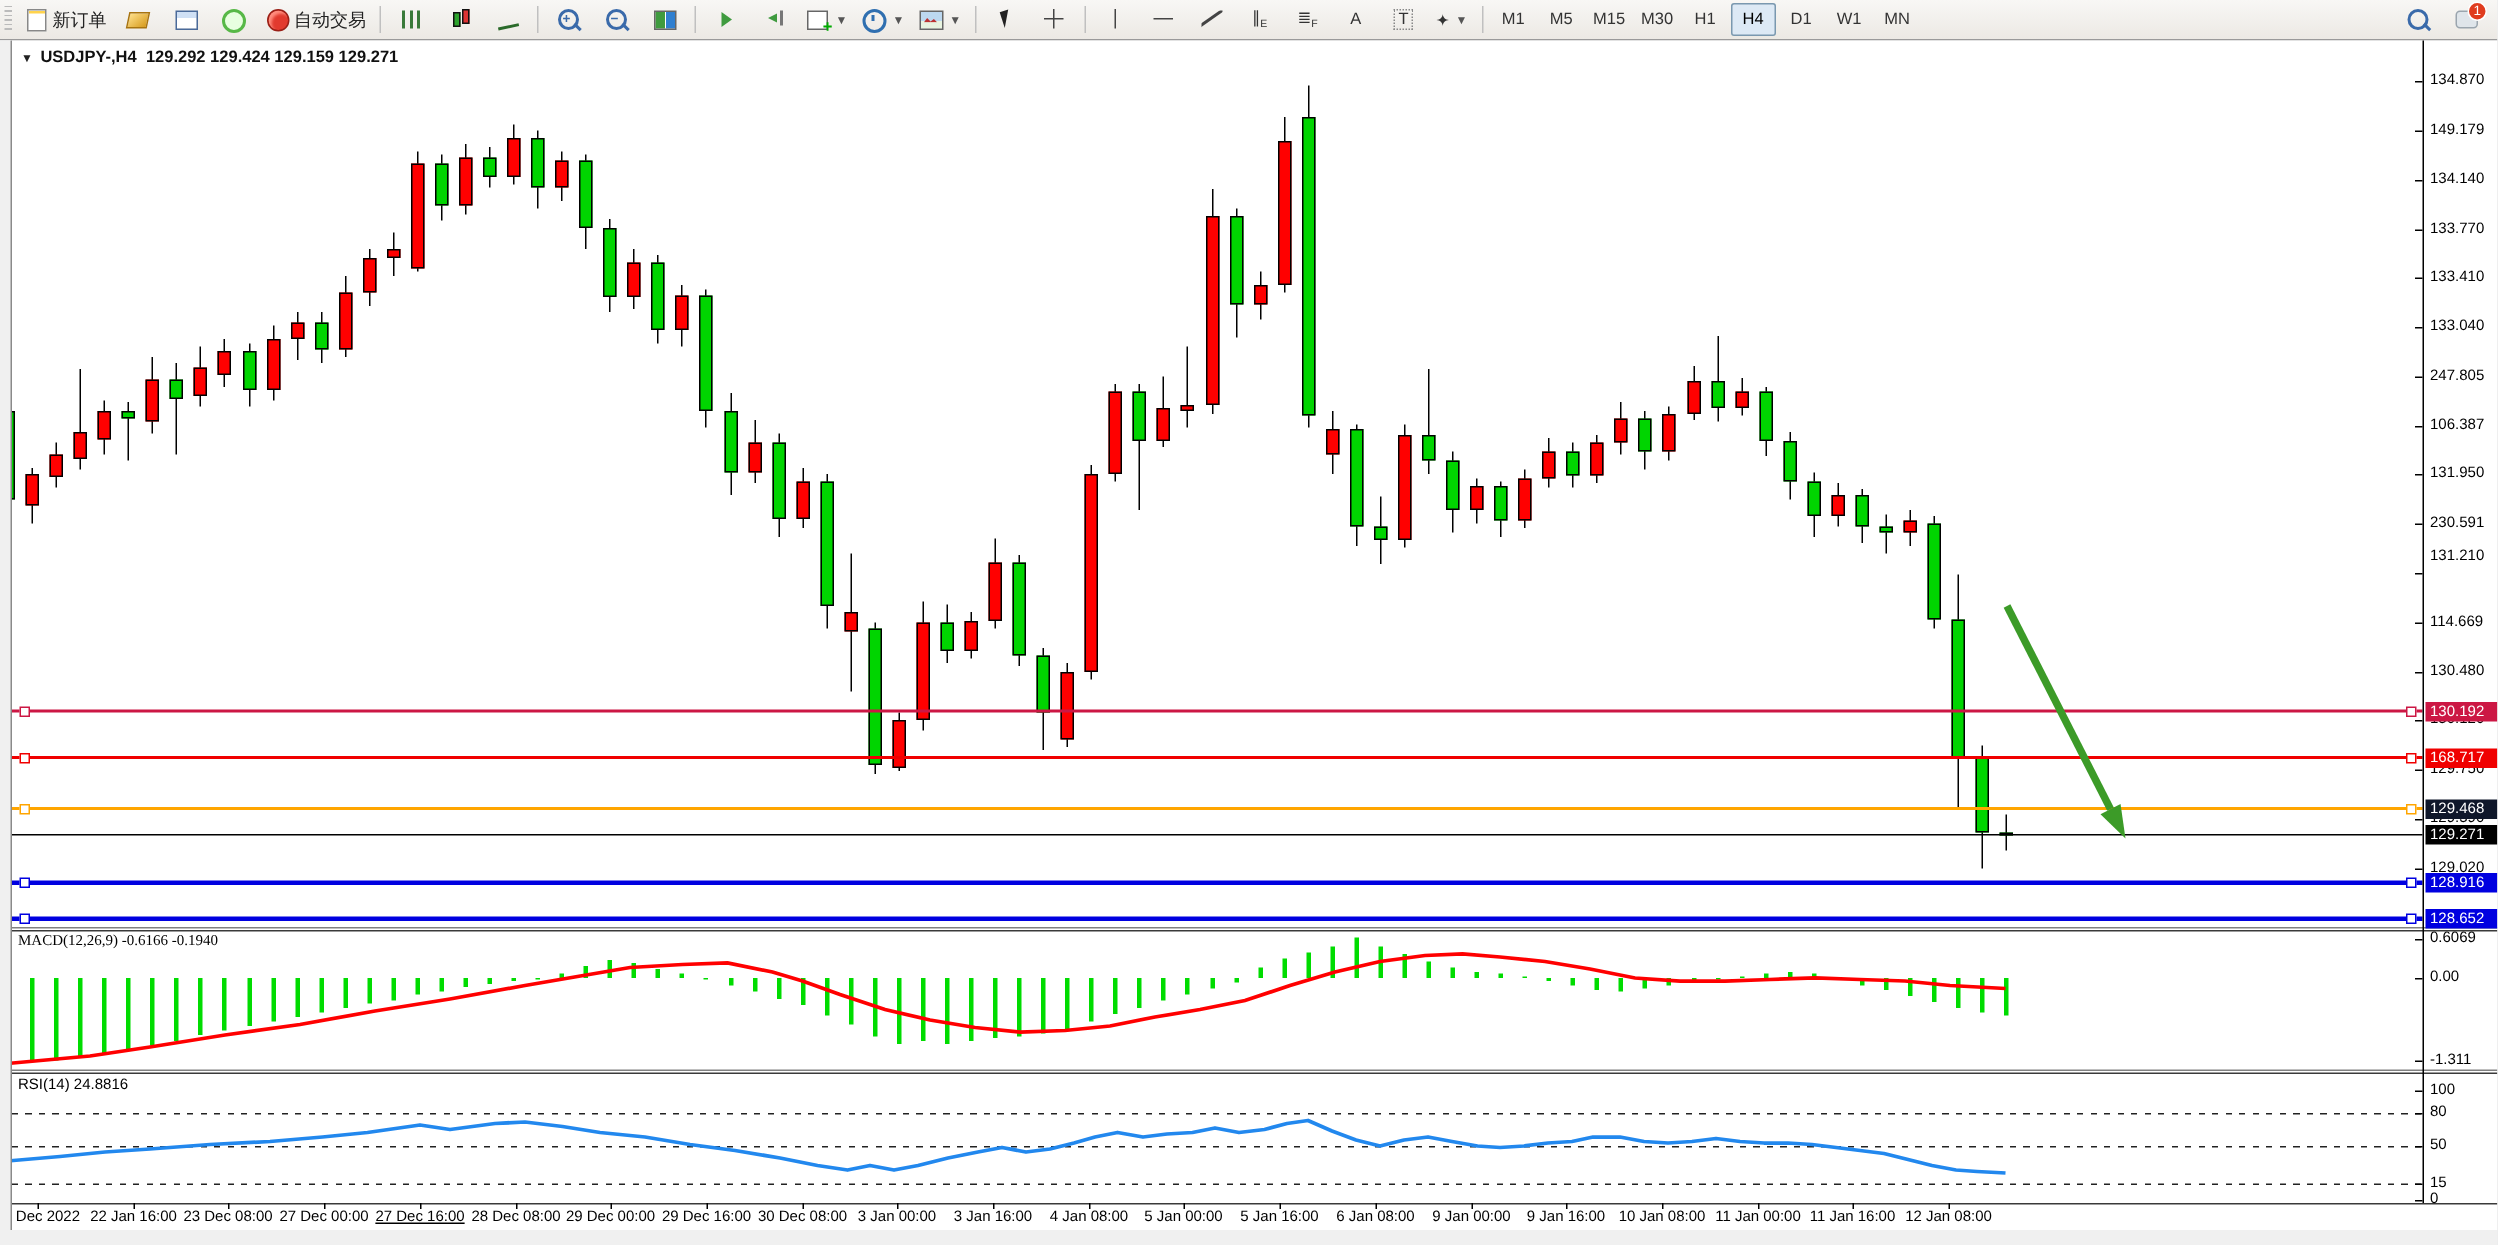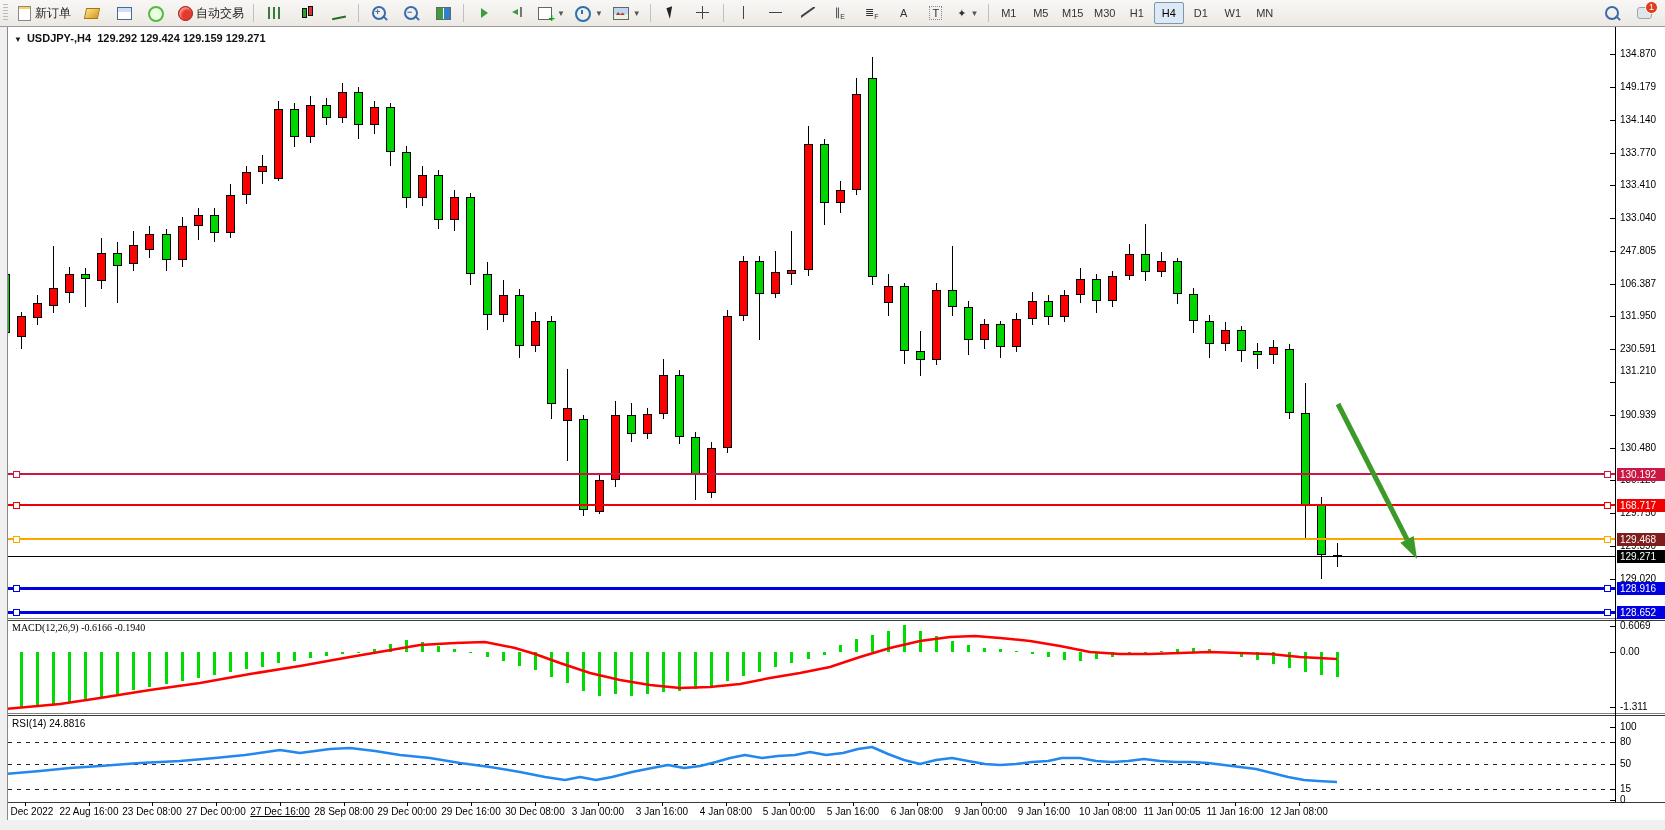--- a/index.html
+++ b/index.html
@@ -282,21 +282,21 @@
       <div class="ticklbl" style="left: 1620px; top: 218px;">247.805</div>
       <div class="tickdash" style="left: 1610px; top: 257px;"></div>
       <div class="ticklbl" style="left: 1620px; top: 251px;">106.387</div>
       <div class="tickdash" style="left: 1610px; top: 289px;"></div>
       <div class="ticklbl" style="left: 1620px; top: 283px;">131.950</div>
       <div class="tickdash" style="left: 1610px; top: 322px;"></div>
       <div class="ticklbl" style="left: 1620px; top: 316px;">230.591</div>
       <div class="tickdash" style="left: 1610px; top: 355px;"></div>
       <div class="ticklbl" style="left: 1620px; top: 338px;">131.210</div>
       <div class="tickdash" style="left: 1610px; top: 388px;"></div>
-      <div class="ticklbl" style="left: 1620px; top: 382px;">190.939</div>
+      <div class="ticklbl" style="left: 1620px; top: 382px;">114.669</div>
       <div class="tickdash" style="left: 1610px; top: 421px;"></div>
       <div class="ticklbl" style="left: 1620px; top: 415px;">130.480</div>
       <div class="tickdash" style="left: 1610px; top: 453px;"></div>
       <div class="ticklbl" style="left: 1620px; top: 447px;">130.120</div>
       <div class="tickdash" style="left: 1610px; top: 486px;"></div>
       <div class="ticklbl" style="left: 1620px; top: 480px;">129.750</div>
       <div class="tickdash" style="left: 1610px; top: 519px;"></div>
       <div class="ticklbl" style="left: 1620px; top: 513px;">129.390</div>
       <div class="tickdash" style="left: 1610px; top: 552px;"></div>
       <div class="ticklbl" style="left: 1620px; top: 546px;">129.020</div>
@@ -470,21 +470,21 @@
       <div class="candle-body" style="left: 1333px; top: 528px; width: 9px; height: 2px; background: rgb(0, 213, 0);"></div>
       <div class="hline" style="left: 8px; top: 446px; width: 1607px; height: 2px; background: rgb(204, 23, 68);"></div>
       <div class="pricebox" style="left: 1617px; top: 441px; background: rgb(204, 23, 68);">130.192</div>
       <div class="handle" style="left: 13px; top: 444px; border: 1px solid rgb(204, 23, 68);"></div>
       <div class="handle" style="left: 1604px; top: 444px; border: 1px solid rgb(204, 23, 68);"></div>
       <div class="hline" style="left: 8px; top: 477px; width: 1607px; height: 2px; background: rgb(240, 0, 0);"></div>
       <div class="pricebox" style="left: 1617px; top: 472px; background: rgb(240, 0, 0);">168.717</div>
       <div class="handle" style="left: 13px; top: 475px; border: 1px solid rgb(240, 0, 0);"></div>
       <div class="handle" style="left: 1604px; top: 475px; border: 1px solid rgb(240, 0, 0);"></div>
       <div class="hline" style="left: 8px; top: 511px; width: 1607px; height: 2px; background: rgb(255, 165, 0);"></div>
-      <div class="pricebox" style="left: 1617px; top: 506px; background: #7f1d1d;">129.468</div>
+      <div class="pricebox" style="left: 1617px; top: 506px; background: #0f172a;">129.468</div>
       <div class="handle" style="left: 13px; top: 509px; border: 1px solid rgb(255, 165, 0);"></div>
       <div class="handle" style="left: 1604px; top: 509px; border: 1px solid rgb(255, 165, 0);"></div>
       <div class="hline" style="left: 8px; top: 560px; width: 1607px; height: 3px; background: rgb(0, 0, 224);"></div>
       <div class="pricebox" style="left: 1617px; top: 555px; background: rgb(0, 0, 224);">128.916</div>
       <div class="handle" style="left: 13px; top: 558px; border: 1px solid rgb(0, 0, 224);"></div>
       <div class="handle" style="left: 1604px; top: 558px; border: 1px solid rgb(0, 0, 224);"></div>
       <div class="hline" style="left: 8px; top: 584px; width: 1607px; height: 3px; background: rgb(0, 0, 224);"></div>
       <div class="pricebox" style="left: 1617px; top: 579px; background: rgb(0, 0, 224);">128.652</div>
       <div class="handle" style="left: 13px; top: 582px; border: 1px solid rgb(0, 0, 224);"></div>
       <div class="handle" style="left: 1604px; top: 582px; border: 1px solid rgb(0, 0, 224);"></div>
@@ -601,29 +601,29 @@
       <div class="ticklbl" style="left: 1620px; top: 709px;">80</div>
       <div class="tickdash" style="left: 1610px; top: 737px;"></div>
       <div class="ticklbl" style="left: 1620px; top: 731px;">50</div>
       <div class="tickdash" style="left: 1610px; top: 762px;"></div>
       <div class="ticklbl" style="left: 1620px; top: 756px;">15</div>
       <div class="tickdash" style="left: 1610px; top: 773px;"></div>
       <div class="ticklbl" style="left: 1620px; top: 767px;">0</div>
       <div class="timetick" style="left: 25px; top: 775px;"></div>
       <div class="timelbl" style="left: 25px; top: 779px;">22 Dec 2022</div>
       <div class="timetick" style="left: 89px; top: 775px;"></div>
-      <div class="timelbl" style="left: 89px; top: 779px;">22 Aug 16:00</div>
+      <div class="timelbl" style="left: 89px; top: 779px;">22 Jan 16:00</div>
       <div class="timetick" style="left: 152px; top: 775px;"></div>
       <div class="timelbl" style="left: 152px; top: 779px;">23 Dec 08:00</div>
       <div class="timetick" style="left: 216px; top: 775px;"></div>
       <div class="timelbl" style="left: 216px; top: 779px;">27 Dec 00:00</div>
       <div class="timetick" style="left: 280px; top: 775px;"></div>
       <div class="timelbl" style="left: 280px; top: 779px; text-decoration: underline;">27 Dec 16:00</div>
       <div class="timetick" style="left: 344px; top: 775px;"></div>
-      <div class="timelbl" style="left: 344px; top: 779px;">28 Sep 08:00</div>
+      <div class="timelbl" style="left: 344px; top: 779px;">28 Dec 08:00</div>
       <div class="timetick" style="left: 407px; top: 775px;"></div>
       <div class="timelbl" style="left: 407px; top: 779px;">29 Dec 00:00</div>
       <div class="timetick" style="left: 471px; top: 775px;"></div>
       <div class="timelbl" style="left: 471px; top: 779px;">29 Dec 16:00</div>
       <div class="timetick" style="left: 535px; top: 775px;"></div>
       <div class="timelbl" style="left: 535px; top: 779px;">30 Dec 08:00</div>
       <div class="timetick" style="left: 598px; top: 775px;"></div>
       <div class="timelbl" style="left: 598px; top: 779px;">3 Jan 00:00</div>
       <div class="timetick" style="left: 662px; top: 775px;"></div>
       <div class="timelbl" style="left: 662px; top: 779px;">3 Jan 16:00</div>
@@ -635,21 +635,21 @@
       <div class="timelbl" style="left: 853px; top: 779px;">5 Jan 16:00</div>
       <div class="timetick" style="left: 917px; top: 775px;"></div>
       <div class="timelbl" style="left: 917px; top: 779px;">6 Jan 08:00</div>
       <div class="timetick" style="left: 981px; top: 775px;"></div>
       <div class="timelbl" style="left: 981px; top: 779px;">9 Jan 00:00</div>
       <div class="timetick" style="left: 1044px; top: 775px;"></div>
       <div class="timelbl" style="left: 1044px; top: 779px;">9 Jan 16:00</div>
       <div class="timetick" style="left: 1108px; top: 775px;"></div>
       <div class="timelbl" style="left: 1108px; top: 779px;">10 Jan 08:00</div>
       <div class="timetick" style="left: 1172px; top: 775px;"></div>
-      <div class="timelbl" style="left: 1172px; top: 779px;">11 Jan 00:05</div>
+      <div class="timelbl" style="left: 1172px; top: 779px;">11 Jan 00:00</div>
       <div class="timetick" style="left: 1235px; top: 775px;"></div>
       <div class="timelbl" style="left: 1235px; top: 779px;">11 Jan 16:00</div>
       <div class="timetick" style="left: 1299px; top: 775px;"></div>
       <div class="timelbl" style="left: 1299px; top: 779px;">12 Jan 08:00</div>
     </div>
   <div id="leftedge"></div>
 
   <div id="symline" style="top:32px;">
     <span class="dd">▼</span><span>USDJPY-,H4</span>&nbsp;
     <span>129.292</span>

